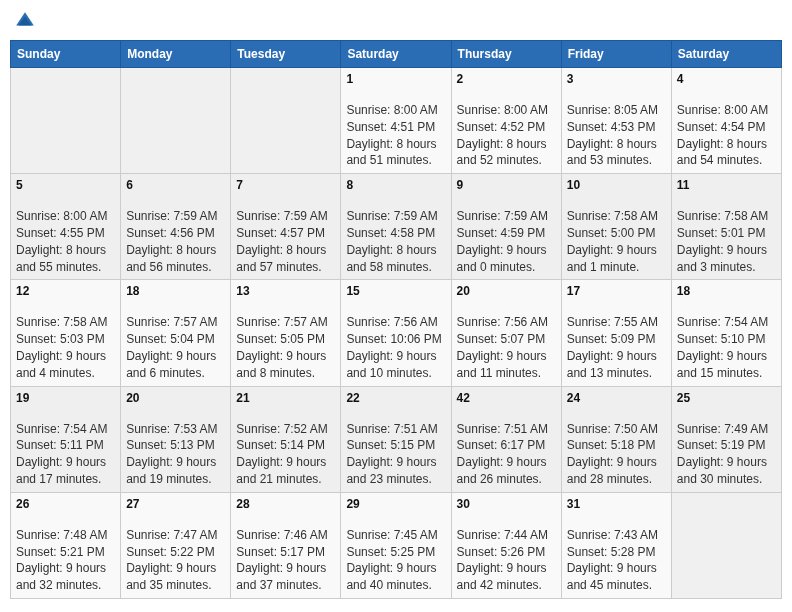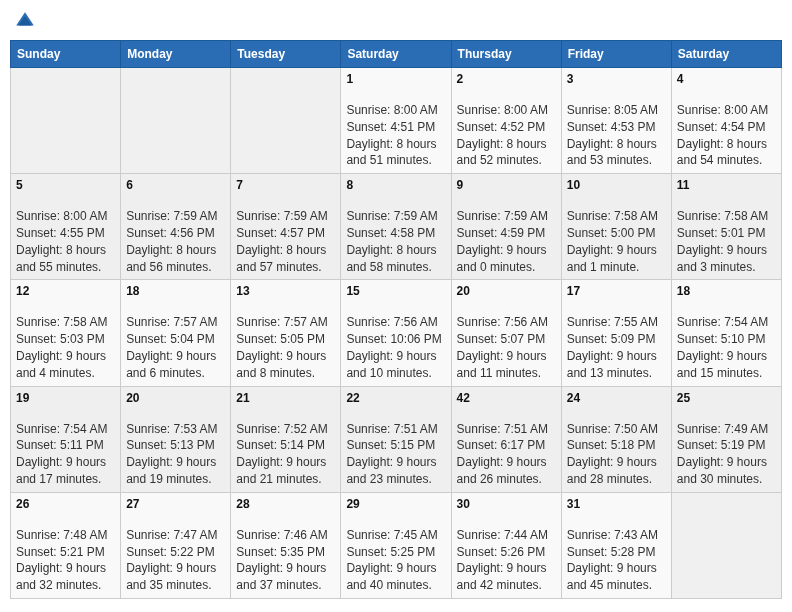--- a/index.html
+++ b/index.html
@@ -296,21 +296,21 @@
         </td>
         <td>
           <div class="day-number">27</div>
           <div class="day-info">Sunrise: 7:47 AM
 Sunset: 5:22 PM
 Daylight: 9 hours and 35 minutes.</div>
         </td>
         <td>
           <div class="day-number">28</div>
           <div class="day-info">Sunrise: 7:46 AM
-Sunset: 5:35 PM
+Sunset: 5:17 PM
 Daylight: 9 hours and 37 minutes.</div>
         </td>
         <td>
           <div class="day-number">29</div>
           <div class="day-info">Sunrise: 7:45 AM
 Sunset: 5:25 PM
 Daylight: 9 hours and 40 minutes.</div>
         </td>
         <td>
           <div class="day-number">30</div>

